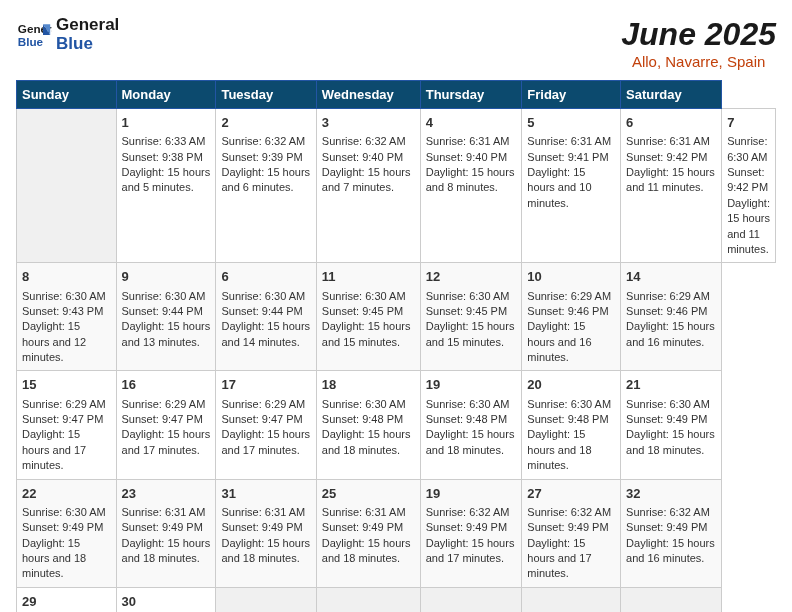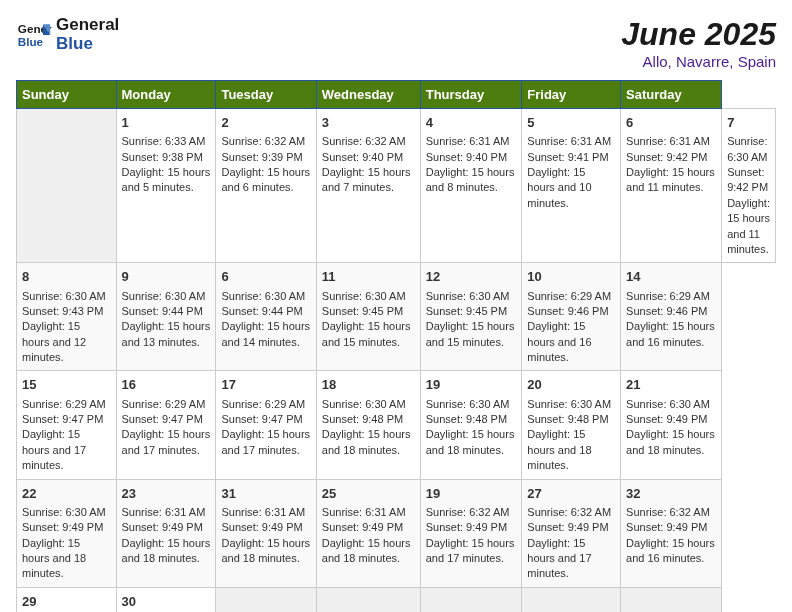--- a/index.html
+++ b/index.html
@@ -29,29 +29,30 @@
       text-align: right;
     }
     .main-title {
       font-size: 32px;
       font-weight: bold;
       color: #1a1a1a;
       font-style: italic;
     }
     .subtitle {
       font-size: 15px;
-      color: #4c1d95;
+      color: #c2410c;
+      text-align: center;
     }
     table {
       width: 100%;
       border-collapse: collapse;
       font-size: 11px;
     }
     thead tr th {
-      background-color: #4d7c0f;
+      background-color: #0c4a6e;
       color: #fff;
       padding: 6px 5px;
       text-align: left;
       font-size: 13px;
       font-weight: bold;
       border: 1px solid #2255a4;
     }
     tbody tr td {
       border: 1px solid #ccc;
       padding: 5px 5px;

